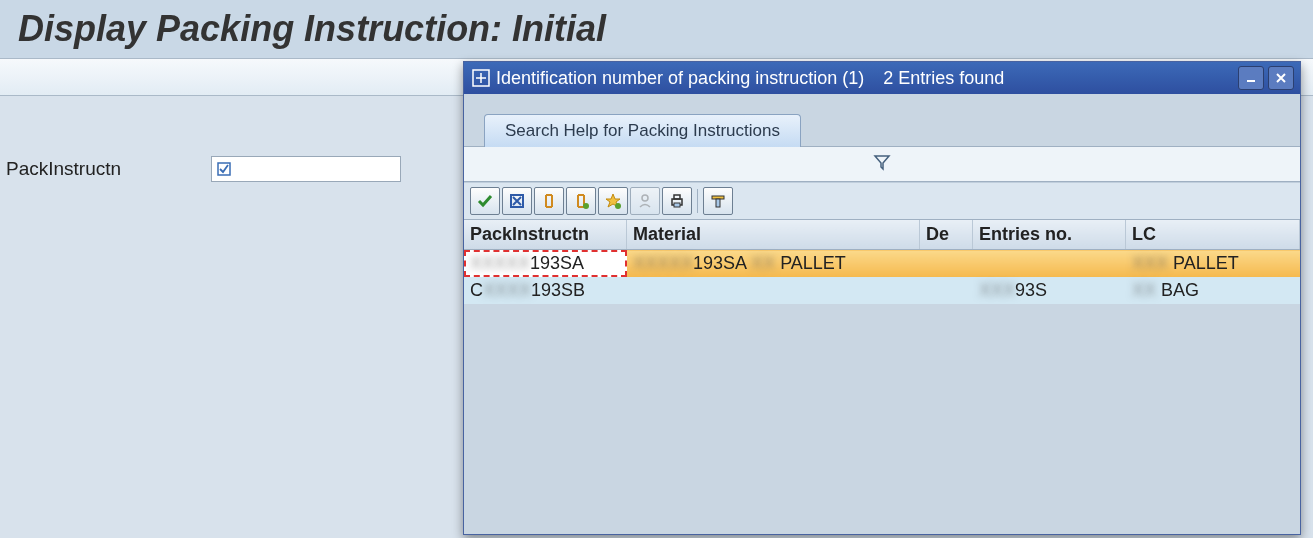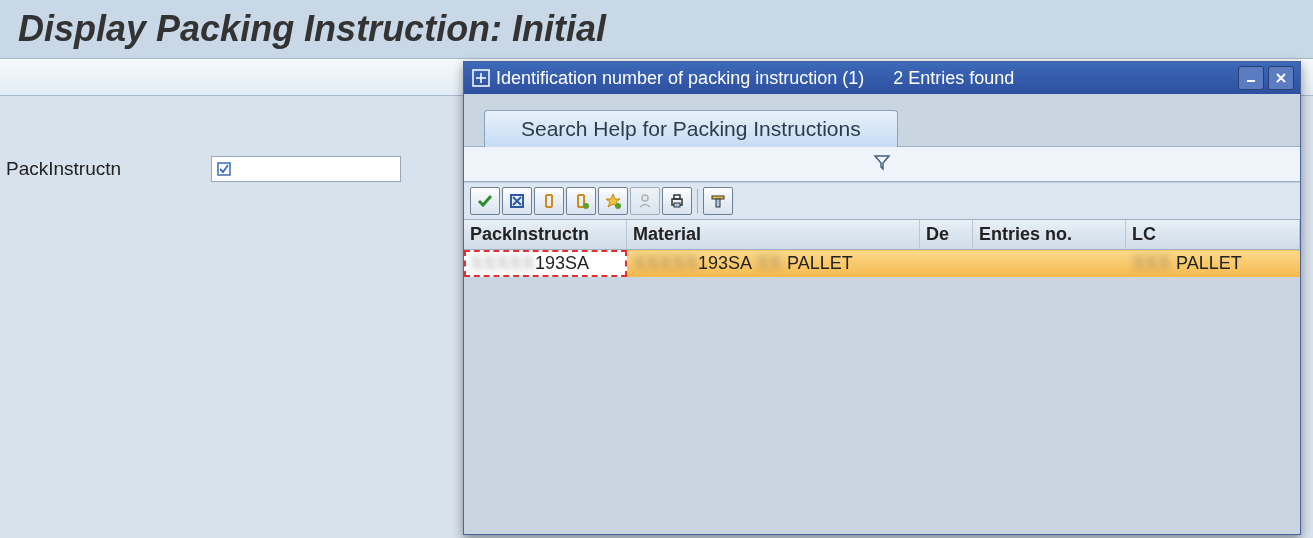--- a/index.html
+++ b/index.html
@@ -83,21 +83,21 @@
     align-items: center;
     padding: 4px 6px 4px 8px;
     font-size: 18px;
   }
   .dlg-title-icon {
     margin-right: 6px;
     display: flex;
     align-items: center;
   }
   .dlg-title-text { flex: 1; }
-  .dlg-entries { margin-left: 24px; }
+  .dlg-entries { margin-left: 14px; }
   .dlg-win-btns { display: flex; gap: 4px; }
   .win-btn {
     width: 24px; height: 22px;
     background: #5b7cc0;
     border: 1px solid #2b3f70;
     border-radius: 3px;
     display: flex;
     align-items: center;
     justify-content: center;
     color: #fff;
@@ -109,22 +109,22 @@
     display: flex;
     align-items: flex-end;
     height: 42px;
     border-bottom: 1px solid #9fb0c2;
   }
   .dlg-tab {
     background: linear-gradient(#e8f1fb, #c5dbf3);
     border: 1px solid #8aa3c1;
     border-bottom: none;
     border-radius: 4px 4px 0 0;
-    padding: 6px 36px;
-    font-size: 21px;
+    padding: 6px 20px;
+    font-size: 17px;
     color: #2c3b4e;
     position: relative;
     top: 1px;
   }
   .dlg-filter-row {
     background: #eef4f9;
     height: 34px;
     display: flex;
     align-items: center;
     justify-content: center;
@@ -187,21 +187,20 @@
     outline-offset: -2px;
   }
   .dlg-body-fill {
     flex: 1;
     background: #c9d6e2;
   }
 
   .smudge {
     color: transparent;
     text-shadow: 0 0 7px rgba(80,80,80,0.6);
-    font-family: Liberation Serif, serif;
   }
 </style>
 </head>
 <body>
 
 <div class="title-bar">Display Packing Instruction: Initial</div>
 <div class="toolbar-strip"></div>
 <div class="content-area">
   <div class="field-row">
     <span class="field-label">PackInstructn</span>
@@ -323,17 +322,30 @@
           <span class="smudge">XXXXX</span><span>193SA</span>
           <span class="smudge">XX</span>
           <span>PALLET</span>
         </td>
         <td></td>
         <td><span class="smudge">&nbsp;</span></td>
         <td>
           <span class="smudge">XXX</span> <span>PALLET</span>
         </td>
       </tr>
+      <tr class="row-normal">
+        <td>
+          <span>C</span><span class="smudge">XXXX</span><span>193SB</span>
+        </td>
+        <td></td>
+        <td></td>
+        <td>
+          <span class="smudge">XXX</span><span>93S</span>
+        </td>
+        <td>
+          <span class="smudge">XX</span> <span>BAG</span>
+        </td>
+      </tr>
     </tbody>
   </table>
 
   <div class="dlg-body-fill"></div>
 </div>
 
 </body></html>

